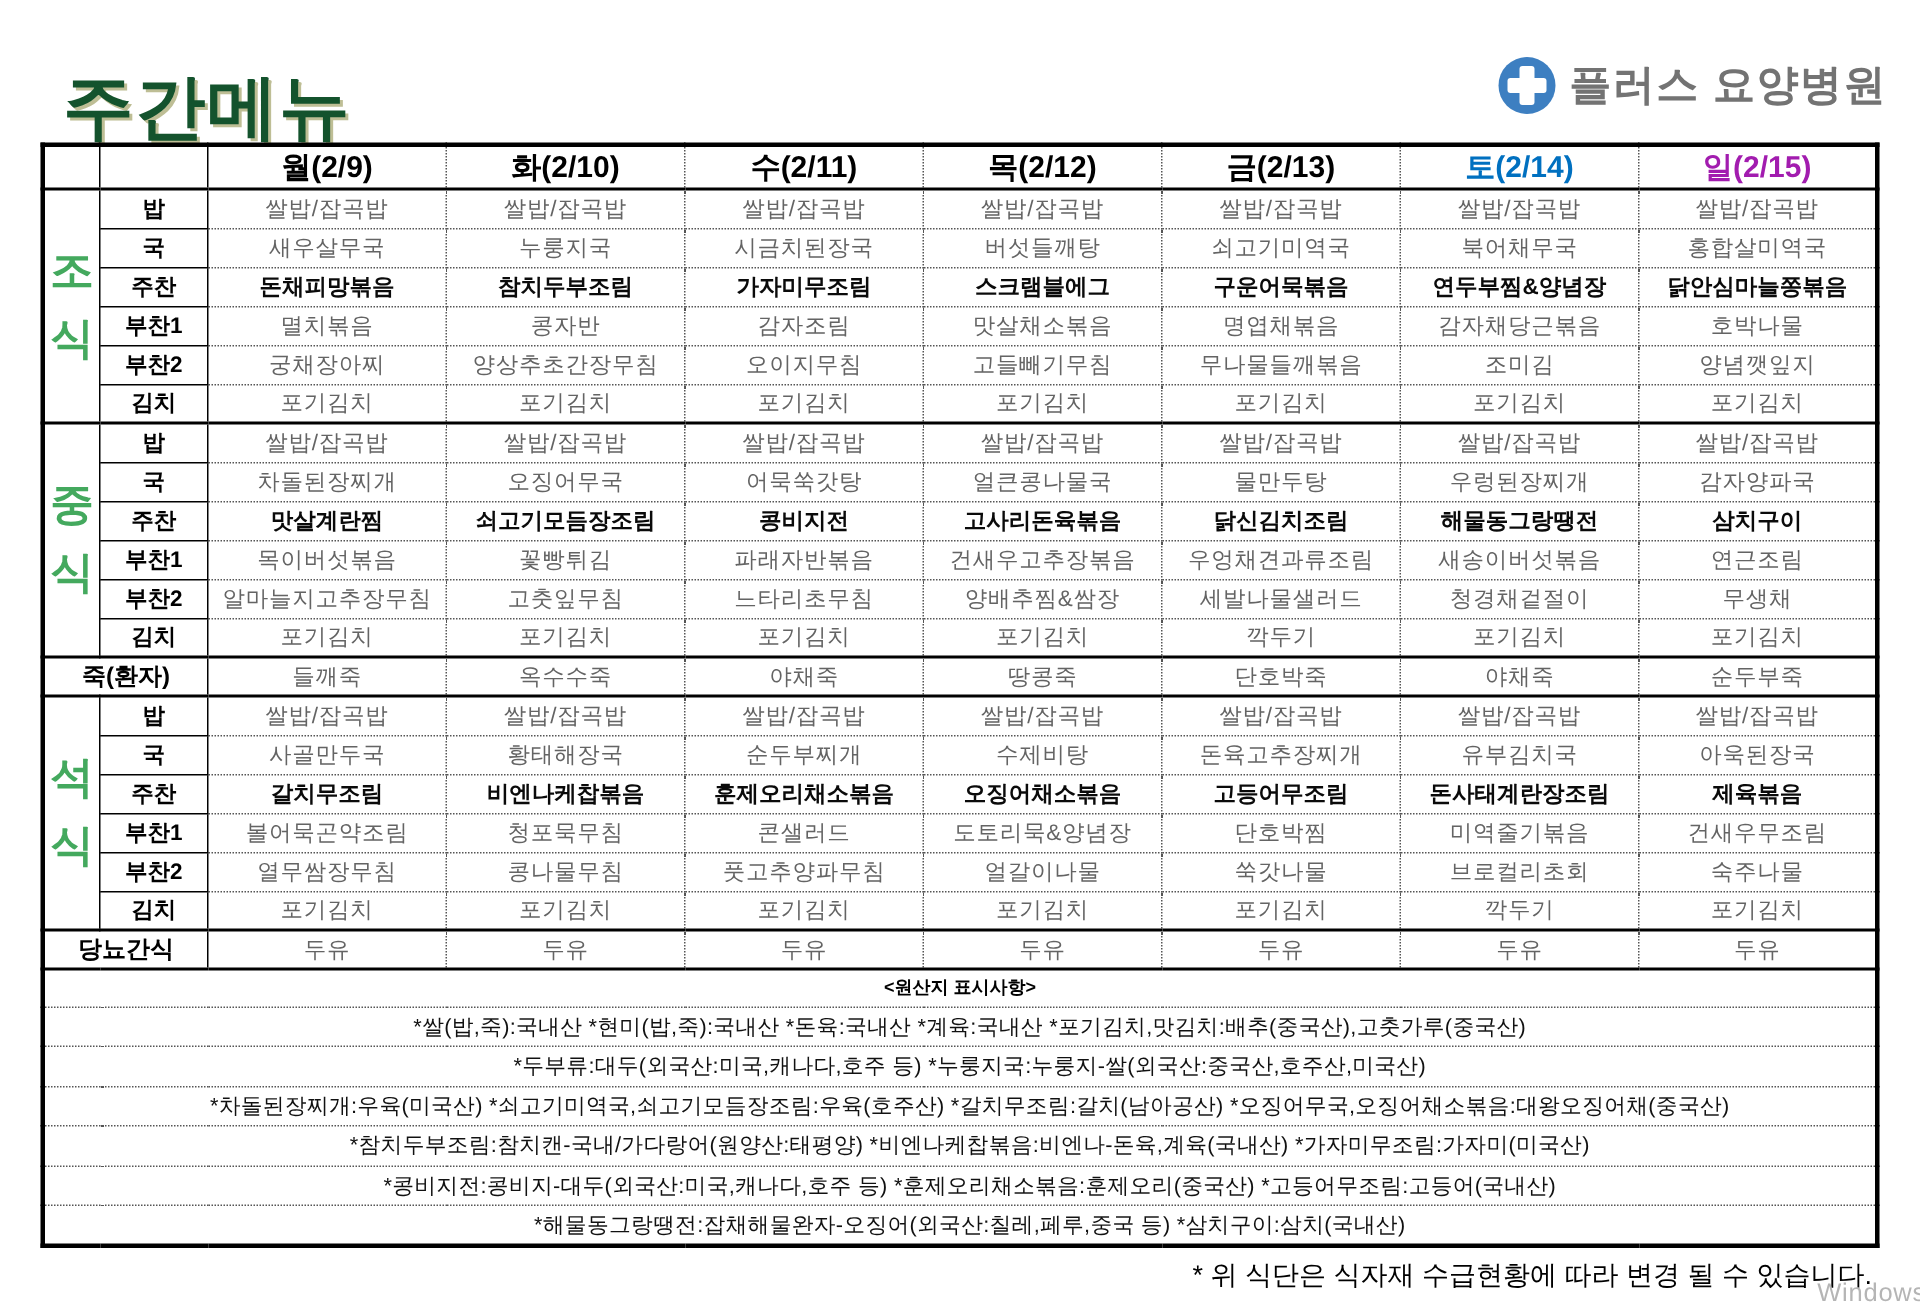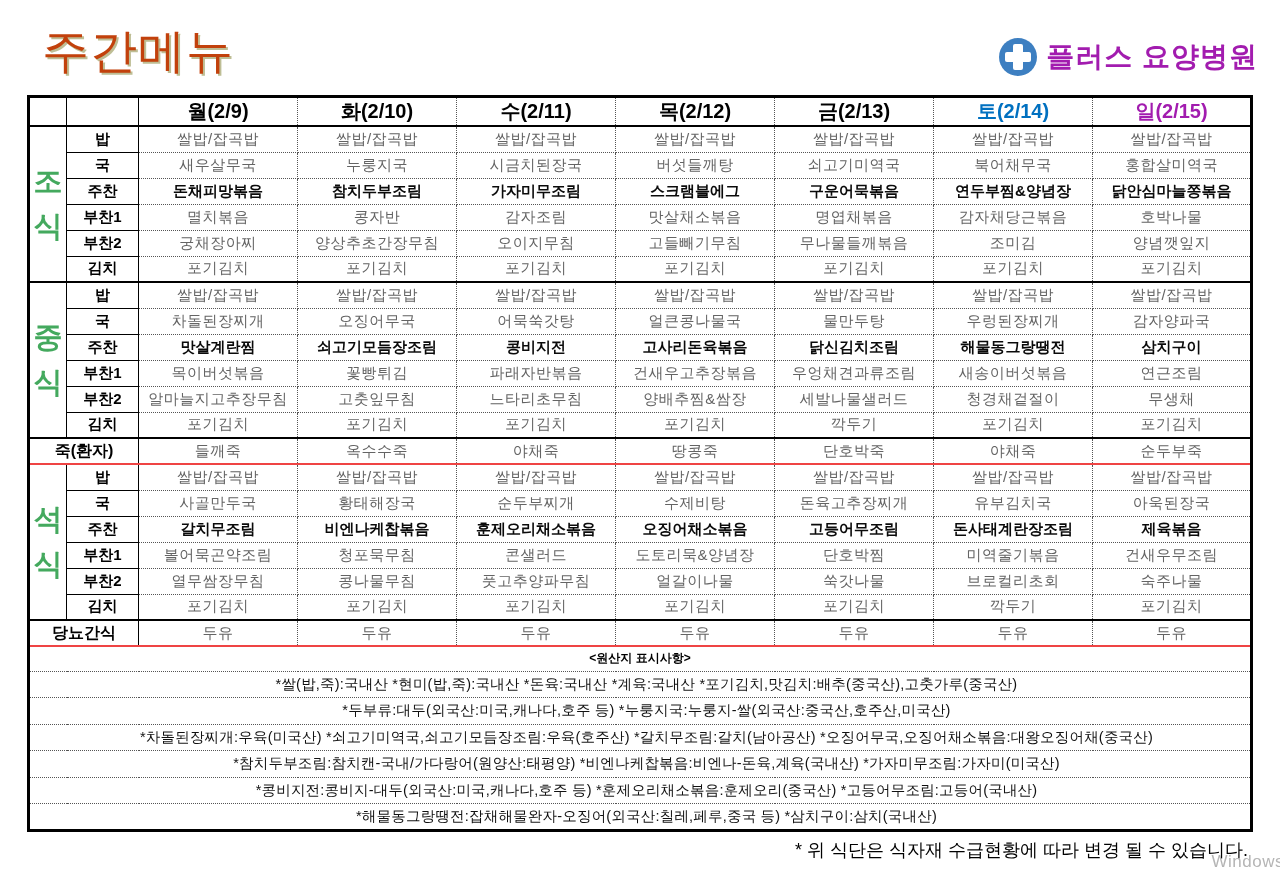--- a/index.html
+++ b/index.html
@@ -6,39 +6,39 @@
   html, body { background: #ffffff; }
   body {
     width: 1280px; height: 875px;
     font-family: "Liberation Sans", "DejaVu Sans", sans-serif;
     position: relative; overflow: hidden;
   }
   .page { position: absolute; inset: 0; }
 
   
   .page-title {
-    position: absolute; left: 42px; top: 20px;
-    font-size: 47px; font-weight: 400; letter-spacing: 1px;
-    color: #c2410c;
+    position: absolute; left: 42px; top: 40px;
+    font-size: 47px; font-weight: 700; letter-spacing: 1px;
+    color: #14532d;
     text-shadow: 2px 2px 0 rgba(110,110,20,0.45);
   }
   .hospital-brand {
     position: absolute; right: 22px; top: 38px;
     display: flex; align-items: center; gap: 9px;
   }
   .hospital-logo {
     width: 38px; height: 38px; border-radius: 50%;
     background: #3d7fc1; position: relative; flex: 0 0 auto;
   }
   .hospital-logo::before, .hospital-logo::after {
     content: ""; position: absolute; background: #ffffff; border-radius: 2px;
   }
   .hospital-logo::before { left: 50%; top: 16%; width: 10px; height: 68%; transform: translateX(-50%); }
   .hospital-logo::after  { top: 50%; left: 16%; height: 10px; width: 68%; transform: translateY(-50%); }
-  .hospital-name { font-size: 28px; font-weight: 700; color: #a21caf; letter-spacing: 1px; text-align: center; }
+  .hospital-name { font-size: 28px; font-weight: 700; color: #737373; letter-spacing: 1px; text-align: center; }
 
   
   .menu-wrap { position: absolute; left: 27px; top: 95px; width: 1226px; }
   table.menu {
     width: 100%; border-collapse: collapse; table-layout: fixed;
     border: 3px solid #000;
   }
   td, th { overflow: hidden; white-space: nowrap; }
 
   th.day-header {
@@ -60,21 +60,21 @@
     border: 1px solid #000; text-align: center; vertical-align: middle;
     font-size: 16px; font-weight: 700; color: #000; height: 26px;
   }
   td.menu-cell {
     border: 1px dotted #555; text-align: center; vertical-align: middle;
     font-size: 15px; color: #646464; height: 26px; letter-spacing: 0.5px;
   }
   td.menu-cell.main-dish { color: #0a0a0a; font-weight: 700; letter-spacing: 0; }
 
   tr.thick-top > td, tr.thick-top > th { border-top: 2px solid #000; }
-  tr.thick-bottom > td { border-bottom: 2px solid #ef4444; }
+  tr.thick-bottom > td { border-bottom: 2px solid #000000; }
 
   td.origin-title {
     border: 1px dotted #555; border-top: 2px solid #000;
     text-align: center; font-size: 12px; font-weight: 700; color: #000; height: 25px;
   }
   td.origin-line {
     border: 1px dotted #555; text-align: center;
     font-size: 14.5px; color: #111; height: 26.5px; vertical-align: middle;
     letter-spacing: 0.2px;
     padding-left: 13px;

